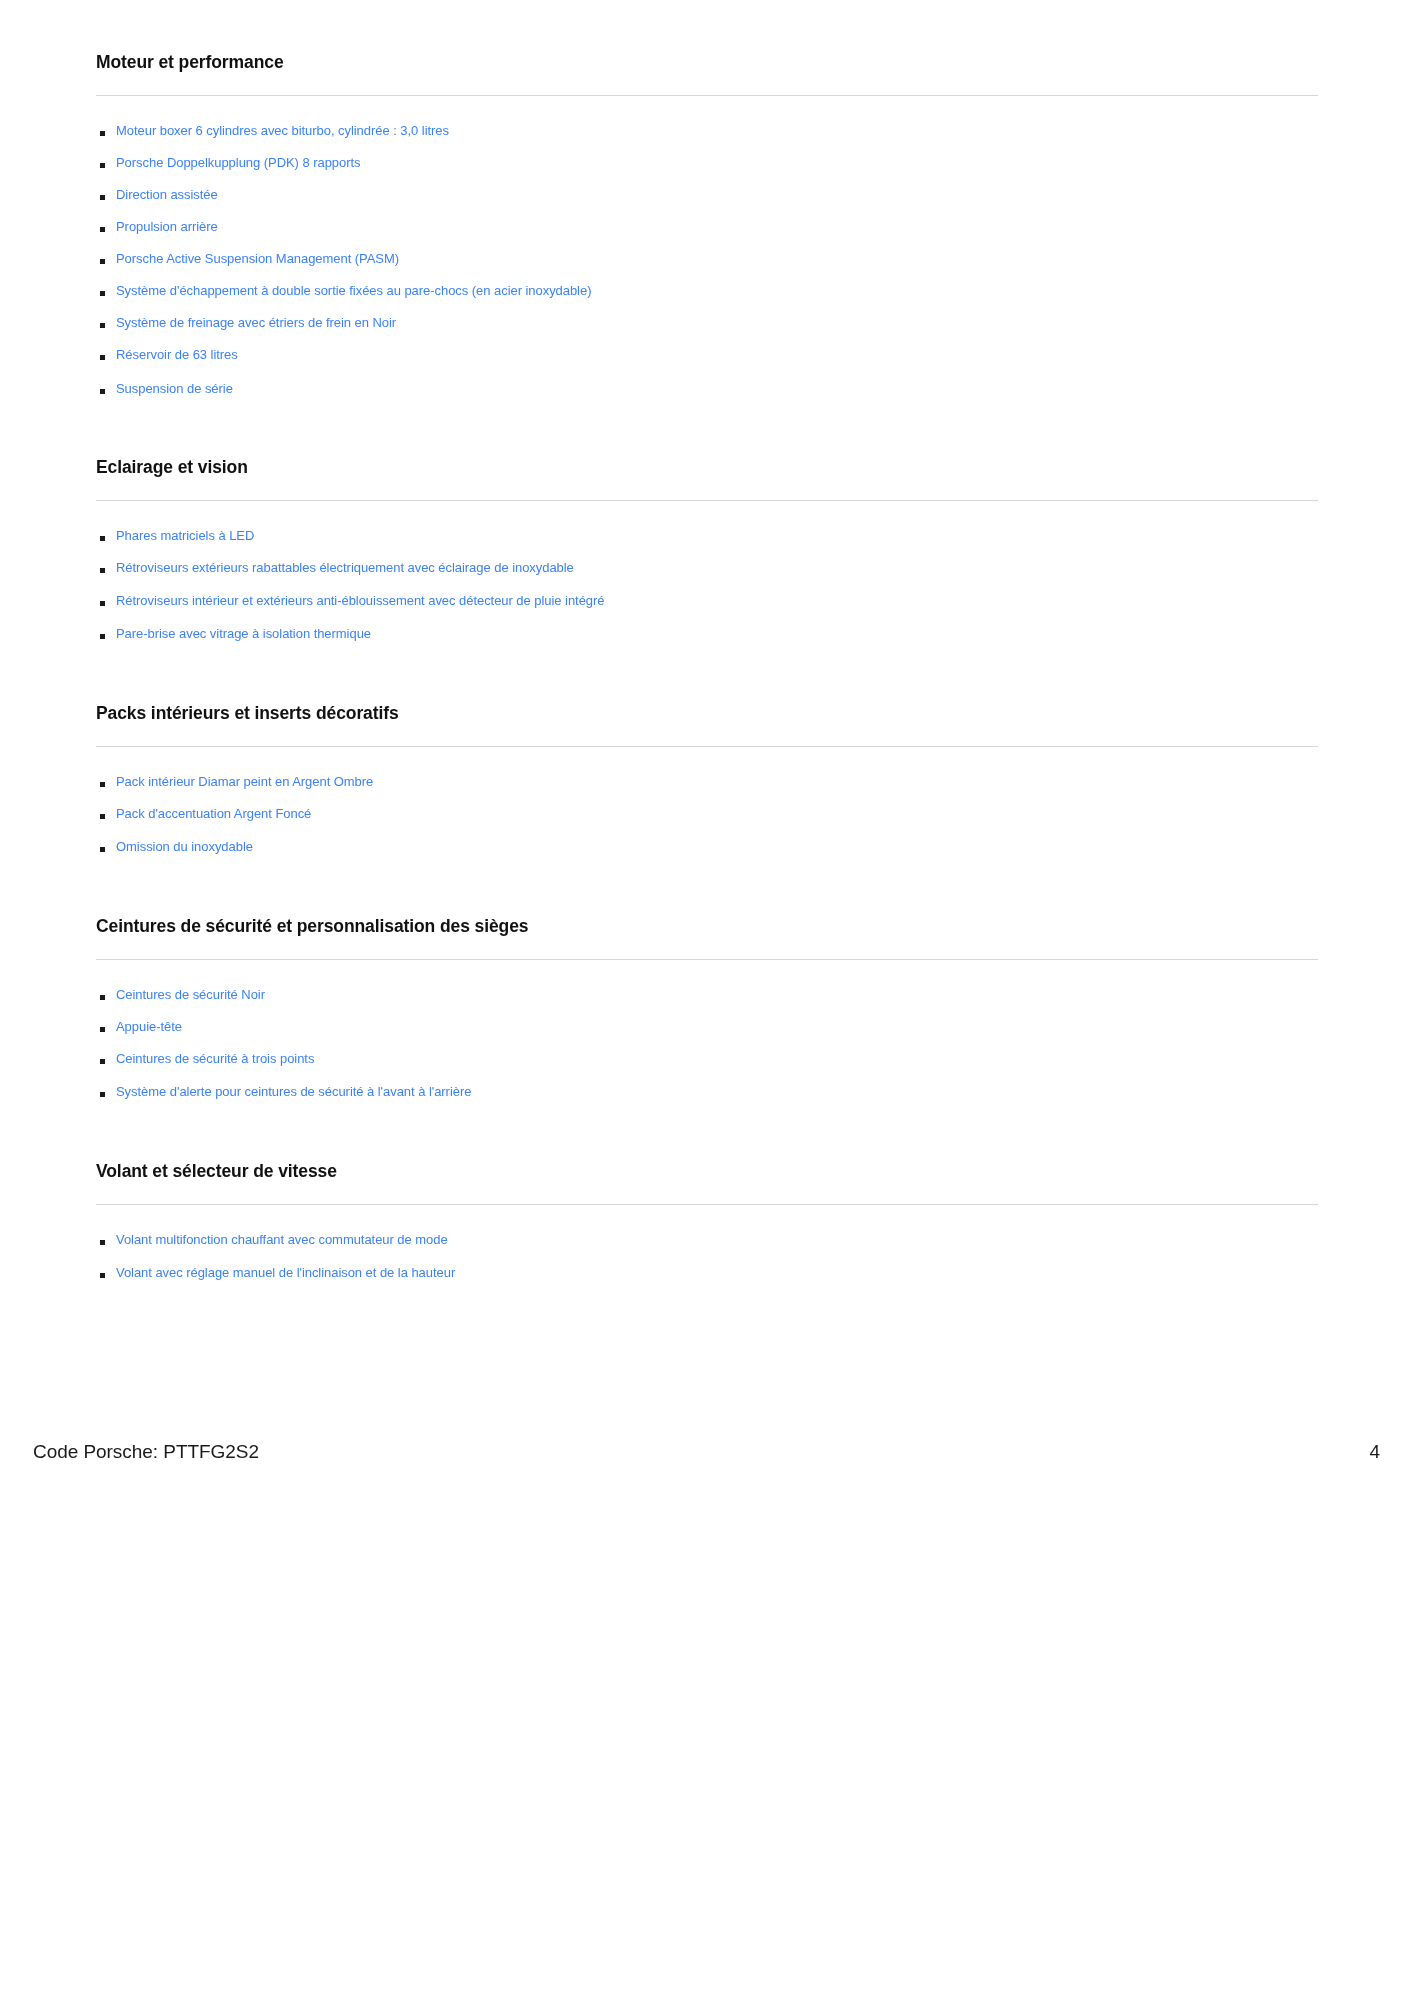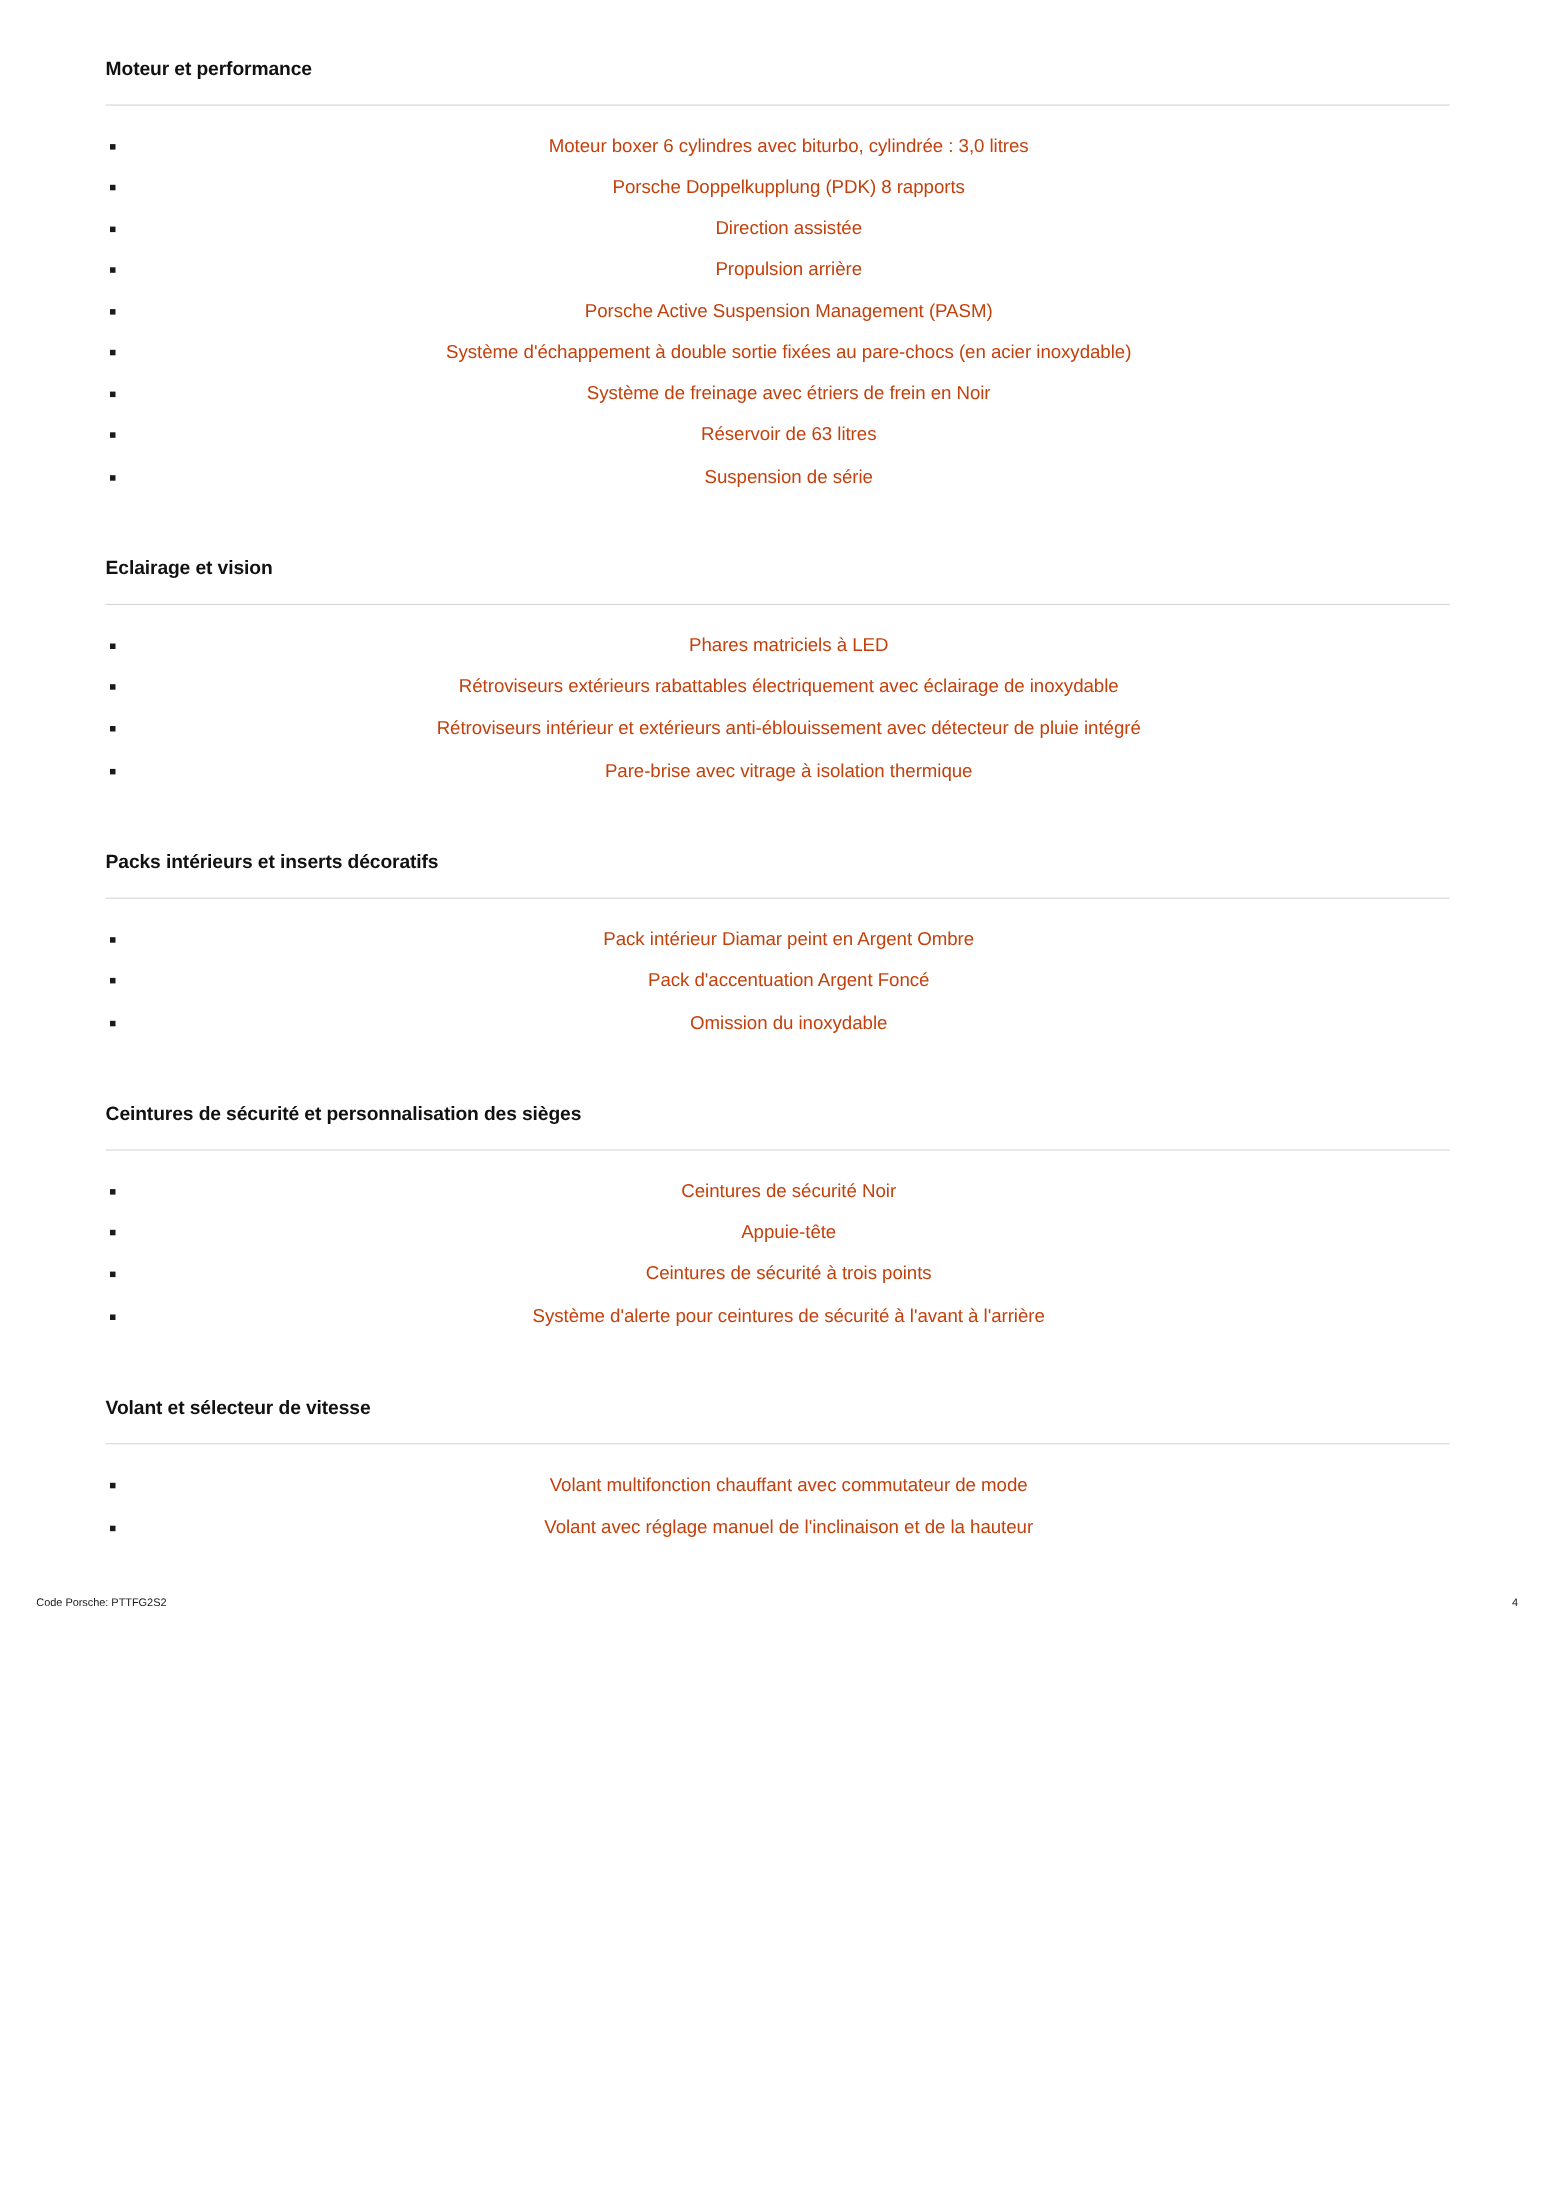--- a/index.html
+++ b/index.html
@@ -50,26 +50,25 @@
     border: 0;
   }
   ul.feature-list {
     list-style: none;
     margin: 0;
     padding: 0;
   }
   ul.feature-list li {
     position: relative;
     padding-left: 20px;
-    font-size: 17px;
+    font-size: 13px;
     line-height: 1.35;
-    color: #c2410c;
+    color: #3b82f6;
     margin-bottom: 14.5px;
     letter-spacing: -0.05px;
-    text-align: center;
   }
   ul.feature-list li:last-child {
     margin-bottom: 0;
     margin-top: 16px;
   }
   ul.feature-list li .bullet-square {
     position: absolute;
     left: 4px;
     top: 9px;
     width: 5px;
@@ -78,21 +77,21 @@
     display: block;
   }
   .footer {
     position: absolute;
     left: 33px;
     right: 33px;
     bottom: 45px;
     display: flex;
     align-items: baseline;
     justify-content: space-between;
-    font-size: 10px;
+    font-size: 19px;
     color: #1a1a1a;
     letter-spacing: -0.05px;
   }
   .footer-code { white-space: nowrap; }
   .footer-page { white-space: nowrap; }
 </style>
 </head>
 <body>
 
 <div class="page">

